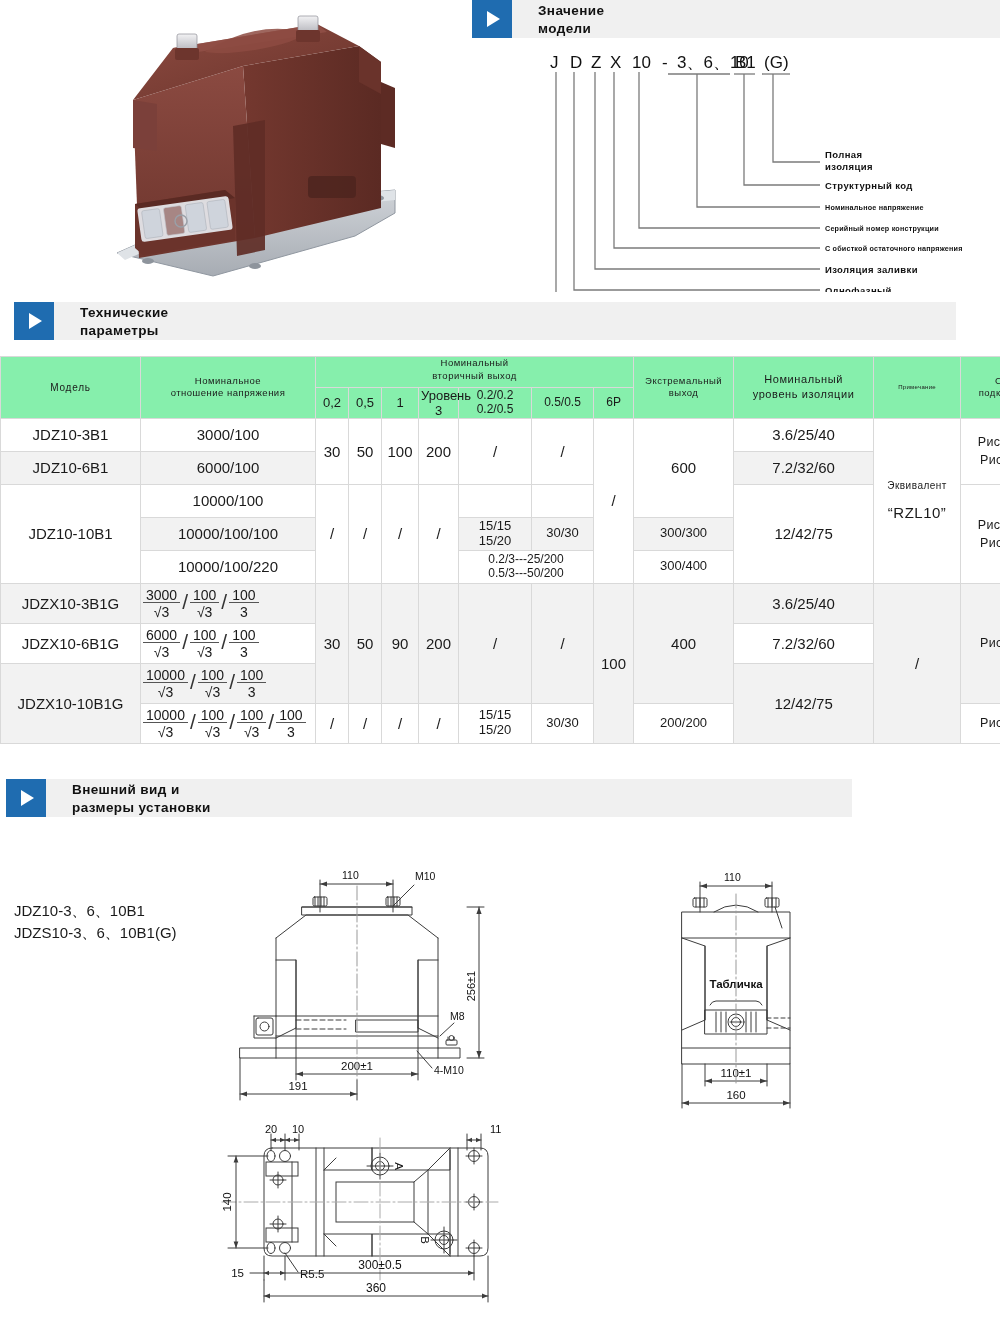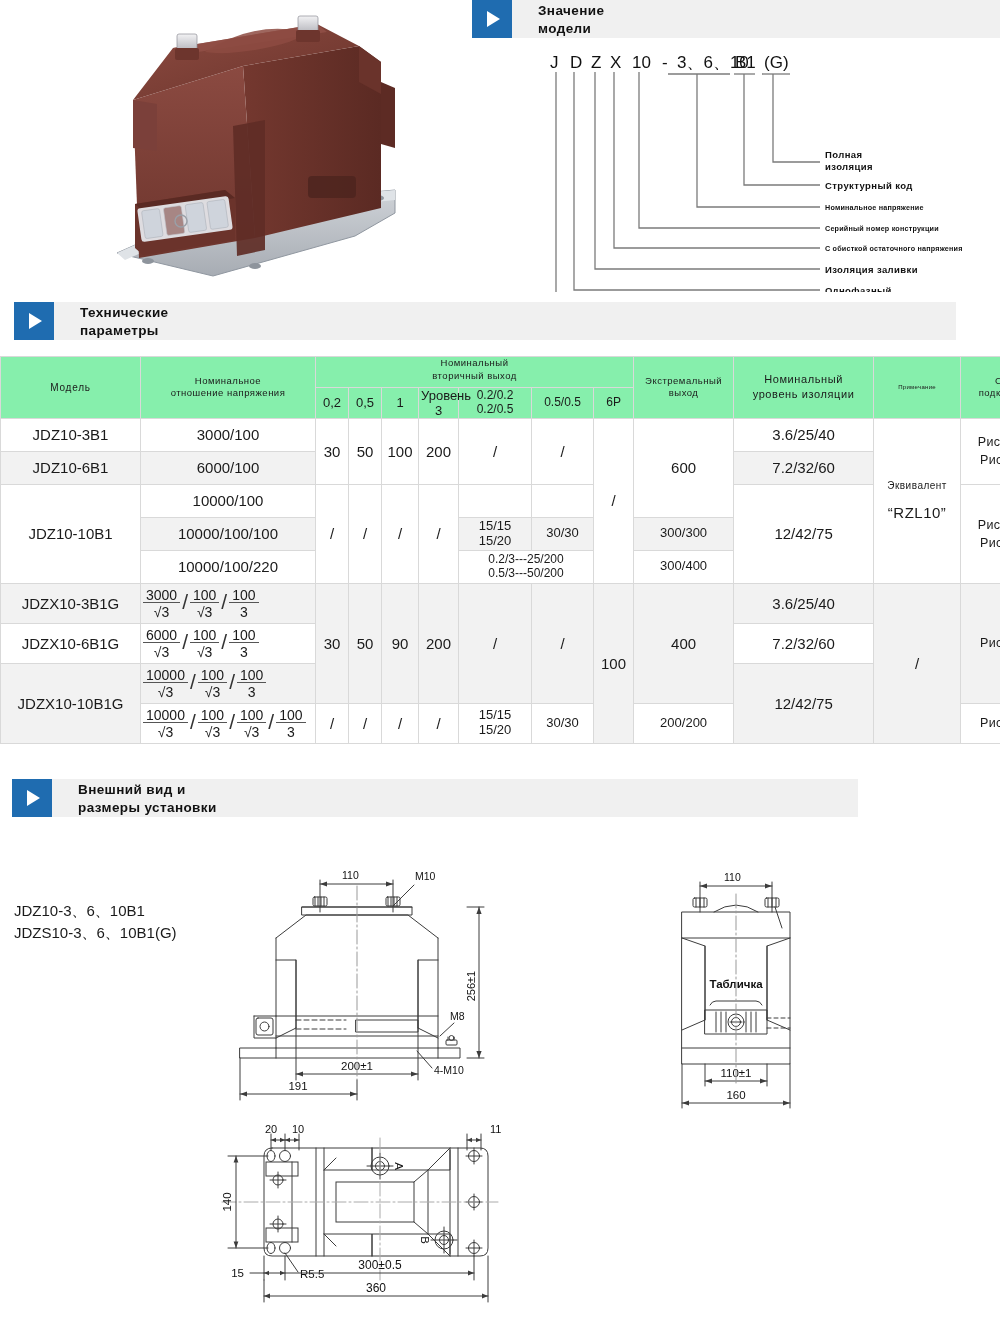--- a/index.html
+++ b/index.html
@@ -430,21 +430,21 @@
       <td class="cell-s" style="white-space:pre-line">15/15
 15/20</td>
       <td class="cell-s">30/30</td>
       <td class="cell-s">200/200</td>
       <td class="cell-fig">Рисунок 6</td>
     </tr>
   </tbody>
 </table>
 </div>
 
-<div class="sec-bar" style="left:12px; top:779px; width:846px;">
+<div class="sec-bar" style="left:6px; top:779px; width:846px;">
   <div class="play">
       <div class="tri"></div>
     </div>
   <div class="bar">
       <span>Внешний вид и
 размеры установки</span>
     </div>
 </div>
 
 <div class="dw-labels">

